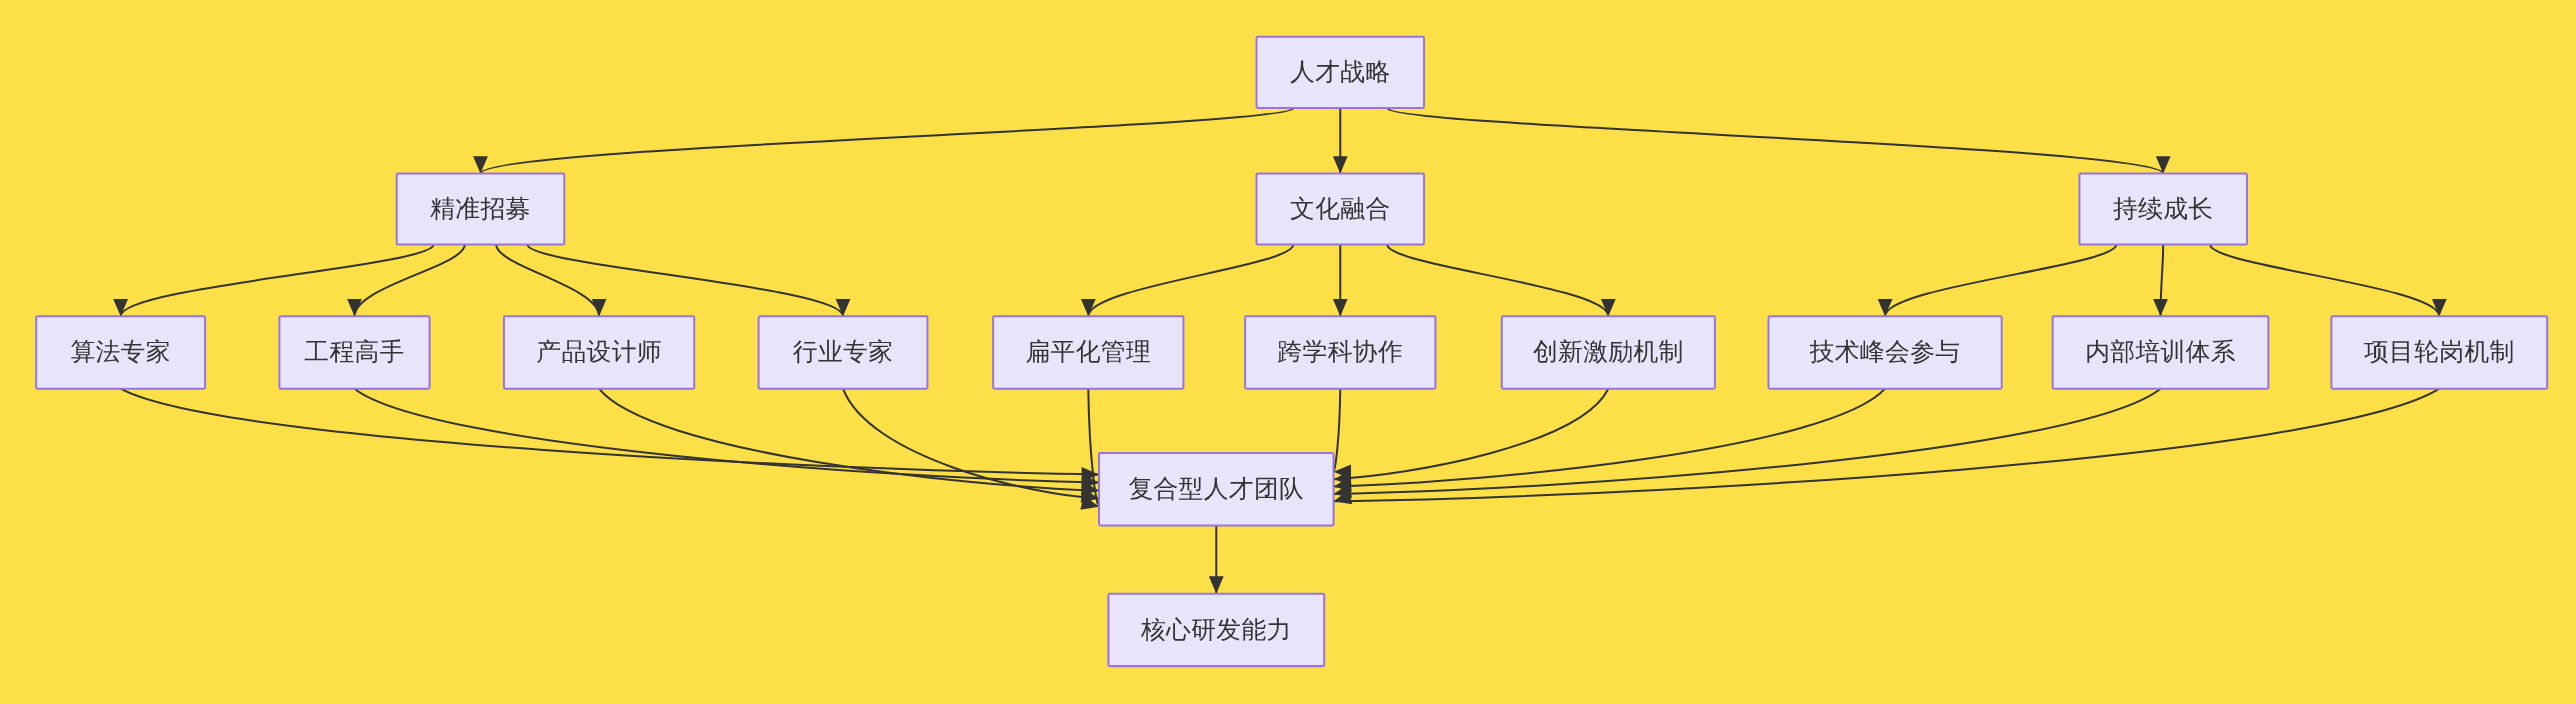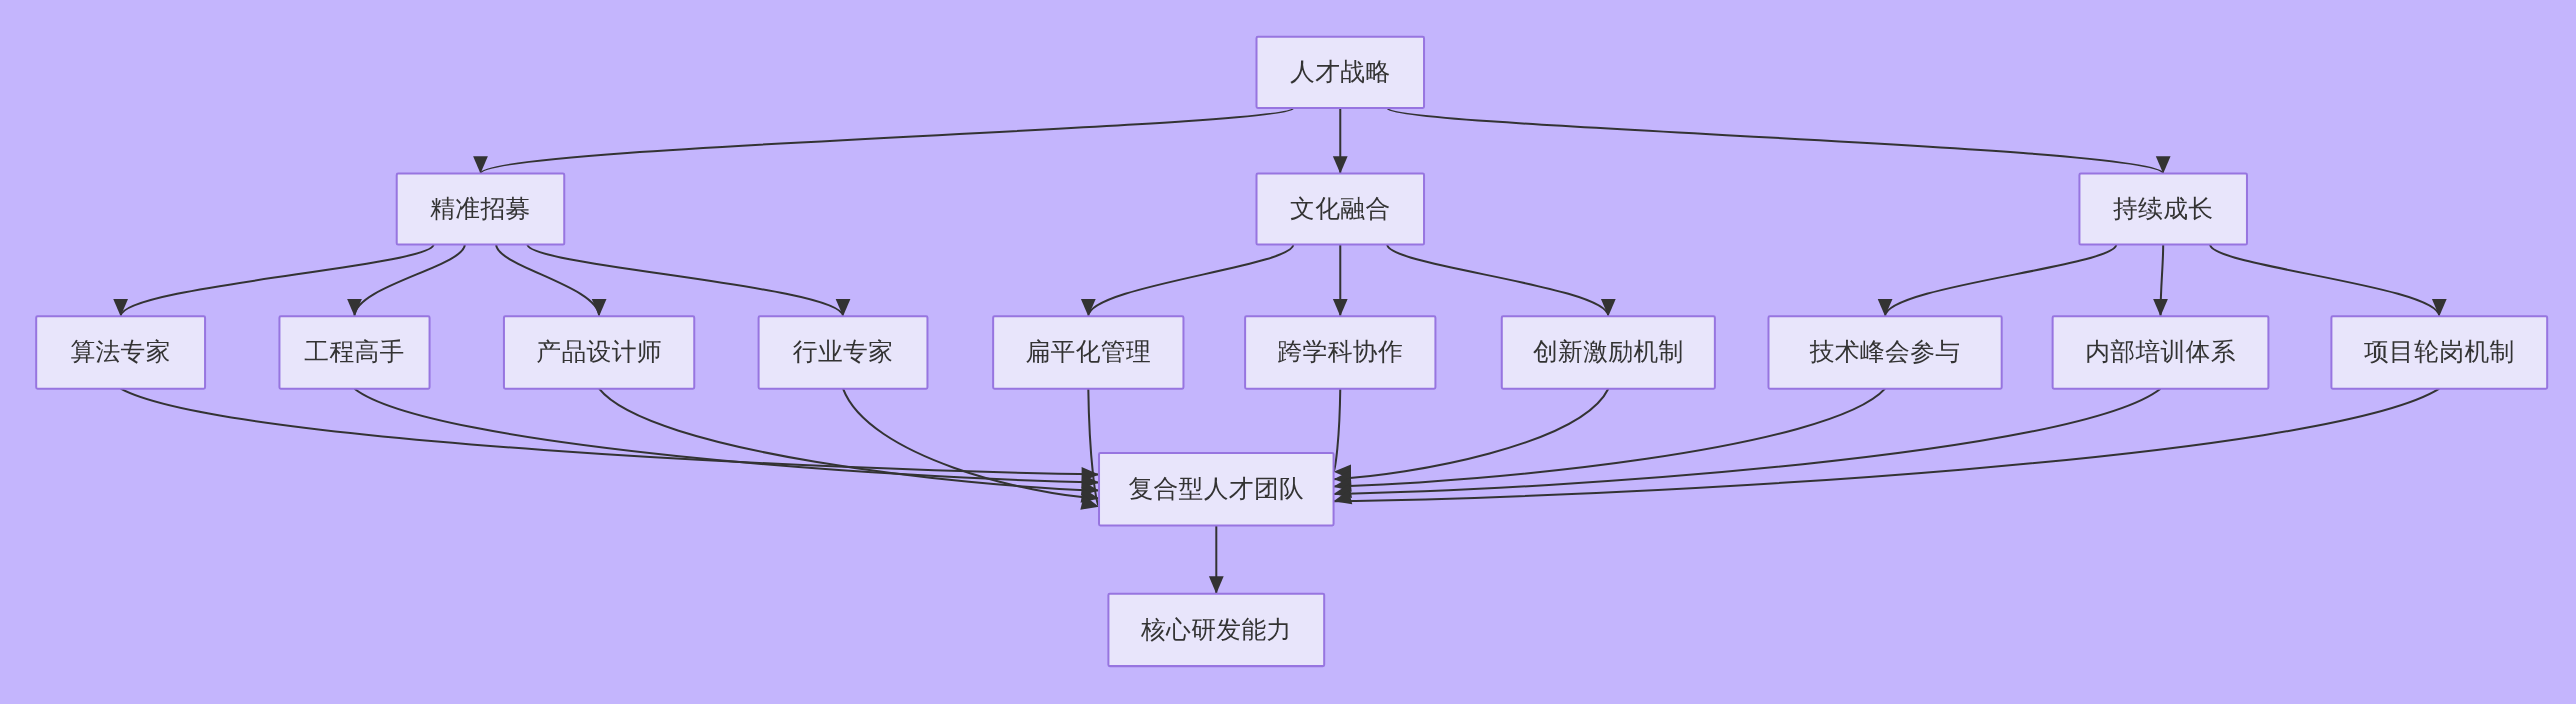--- a/index.html
+++ b/index.html
@@ -10,21 +10,21 @@
   body {
     width: 2576px;
     height: 705px;
     font-family: "Liberation Sans", "DejaVu Sans", sans-serif;
     overflow: hidden;
   }
   #flowchart-root {
     position: relative;
     width: 2576px;
     height: 705px;
-    background: #c4b5fd;
+    background: #fde047;
   }
   svg#diagram-svg {
     display: block;
     width: 2576px;
     height: 705px;
   }
   .node-rect {
     fill: #e8e5fb;
     stroke: #9775e0;
     stroke-width: 3px;

